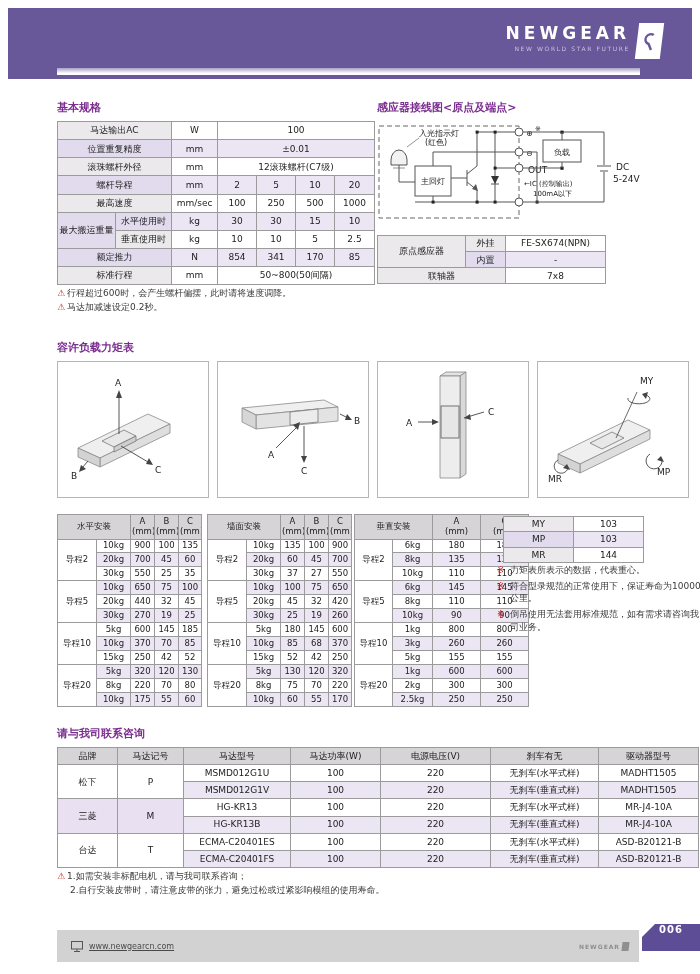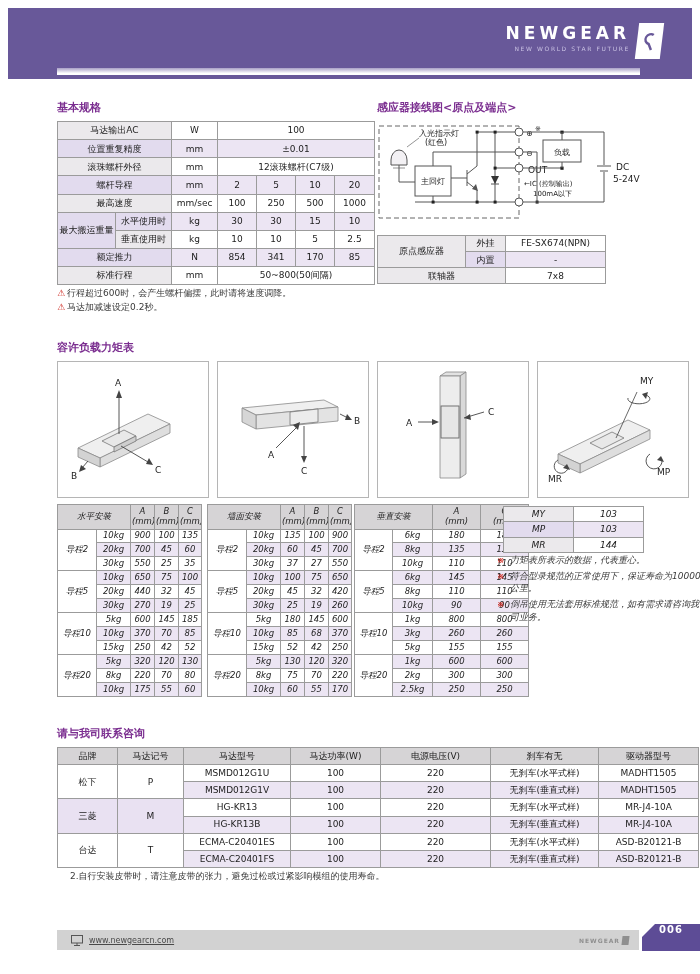--- a/index.html
+++ b/index.html
@@ -42,28 +42,28 @@
   
   .note-line{font-size:9px;color:#3a3a3a;margin-top:3px;line-height:1.25;}
   .warn{color:#cc2017;font-size:9px;margin-right:2px;}
   .mark{color:#cc2017;position:absolute;left:0;top:0;}
   .snote{position:relative;padding-left:13px;font-size:9px;color:#3a3a3a;
          margin-top:4px;line-height:1.35;}
   .indent2{padding-left:13px;}
   
   #diagrams{display:flex;gap:8px;margin-top:6px;}
   .dbox{width:152px;height:137px;border:1px solid #b5b5b5;box-sizing:border-box;background:#fff;}
-  #ltables{position:relative;margin-top:6px;height:212px;font-style:italic;}
+  #ltables{position:relative;margin-top:16px;height:212px;}
   #t-horiz{position:absolute;left:0;top:0;width:144px;}
   #t-wall{position:absolute;left:150px;top:0;width:144px;}
   #t-vert{position:absolute;left:297px;top:0;width:174px;}
   #t-moment{position:absolute;left:446px;top:2px;}
   #load-notes{position:absolute;left:440px;top:46px;width:205px;}
   
-  #footer-bar{left:57px;top:930px;width:582px;height:20px;background:#d2d2d2;
+  #footer-bar{left:57px;top:930px;width:582px;height:32px;background:#d2d2d2;
               display:flex;align-items:center;}
   #site-link{font-size:8px;color:#4a4a4a;text-decoration:underline;margin-left:6px;}
   #footer-brand2{margin-left:auto;margin-right:10px;font-size:6px;font-weight:bold;
                  color:#8f8f8f;letter-spacing:1px;display:flex;align-items:center;gap:2px;}
   .mini-mark{display:inline-block;width:7px;height:9px;background:#8f8f8f;transform:skewX(-7deg);}
   #page-badge{left:642px;top:924px;width:58px;height:27px;background:#5d4c96;color:#ffffff;
               font-size:10px;font-weight:bold;letter-spacing:1px;display:flex;
               justify-content:center;clip-path:polygon(13px 0,100% 0,100% 100%,0 100%,0 13px);}
   svg text{fill:#1c1c1c;}
   .wire{stroke:#555;fill:none;stroke-width:1;}
@@ -697,20 +697,21 @@
         <tr class="z1">
           <td>ECMA-C20401FS</td>
           <td>100</td>
           <td>220</td>
           <td>无刹车(垂直式样)</td>
           <td>ASD-B20121-B</td>
         </tr>
       </tbody>
     </table>
   <div>
+    <div class="note-line"><span class="warn">⚠</span><span>1.如需安装非标配电机，请与我司联系咨询；</span></div>
     <div class="note-line indent2"><span>2.自行安装皮带时，请注意皮带的张力，避免过松或过紧影响模组的使用寿命。</span></div>
   </div>
 </div>
 
 <div class="abs" id="footer-bar">
   <svg width="12" height="11" viewBox="0 0 12 11" style="margin-left:14px;">
     <rect x="0.5" y="0.5" width="11" height="7.5" fill="none" stroke="#555" stroke-width="1"></rect>
     <line x1="6" y1="8" x2="6" y2="10" stroke="#555" stroke-width="1"></line>
     <line x1="3" y1="10.5" x2="9" y2="10.5" stroke="#555" stroke-width="1"></line>
   </svg>

